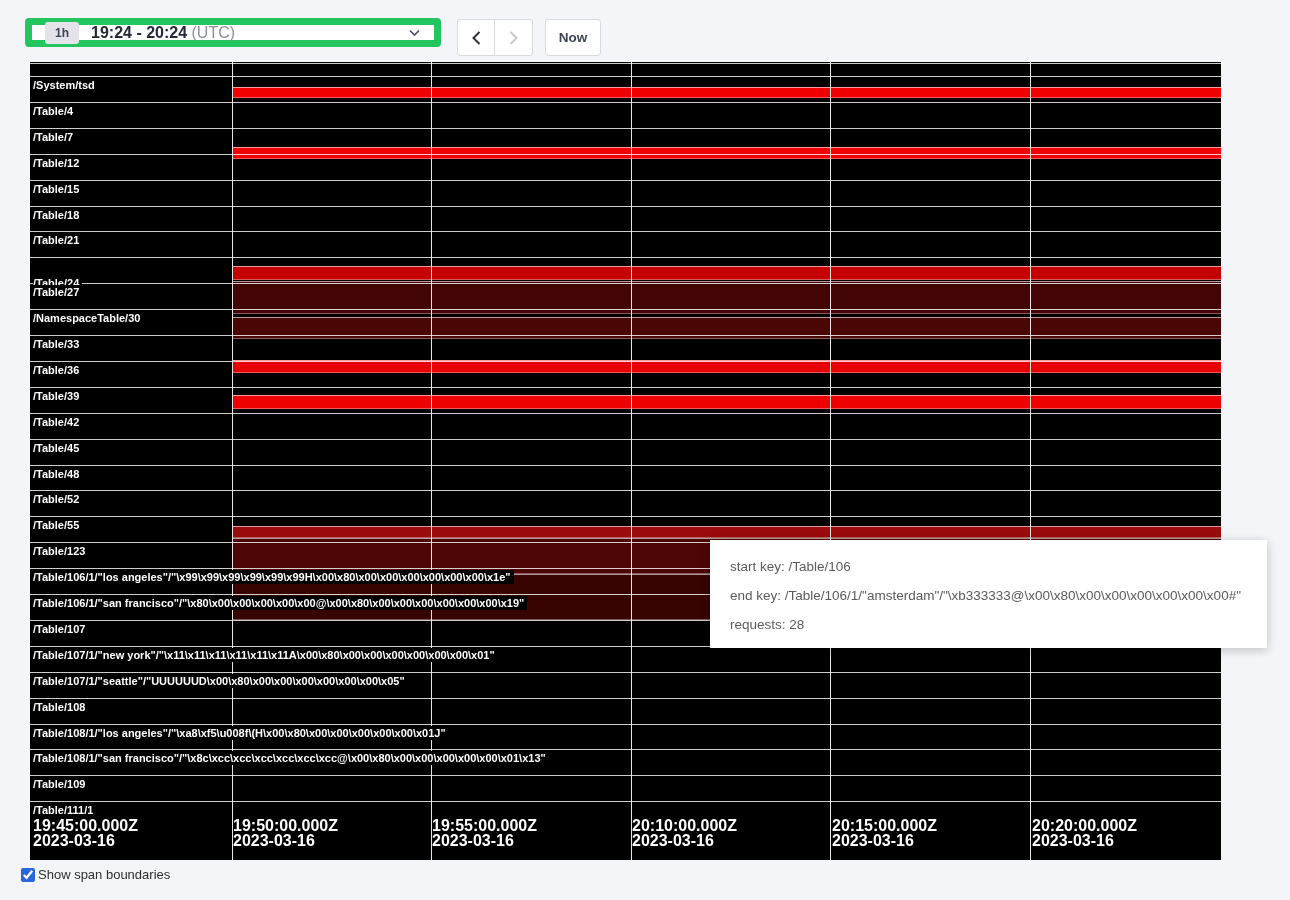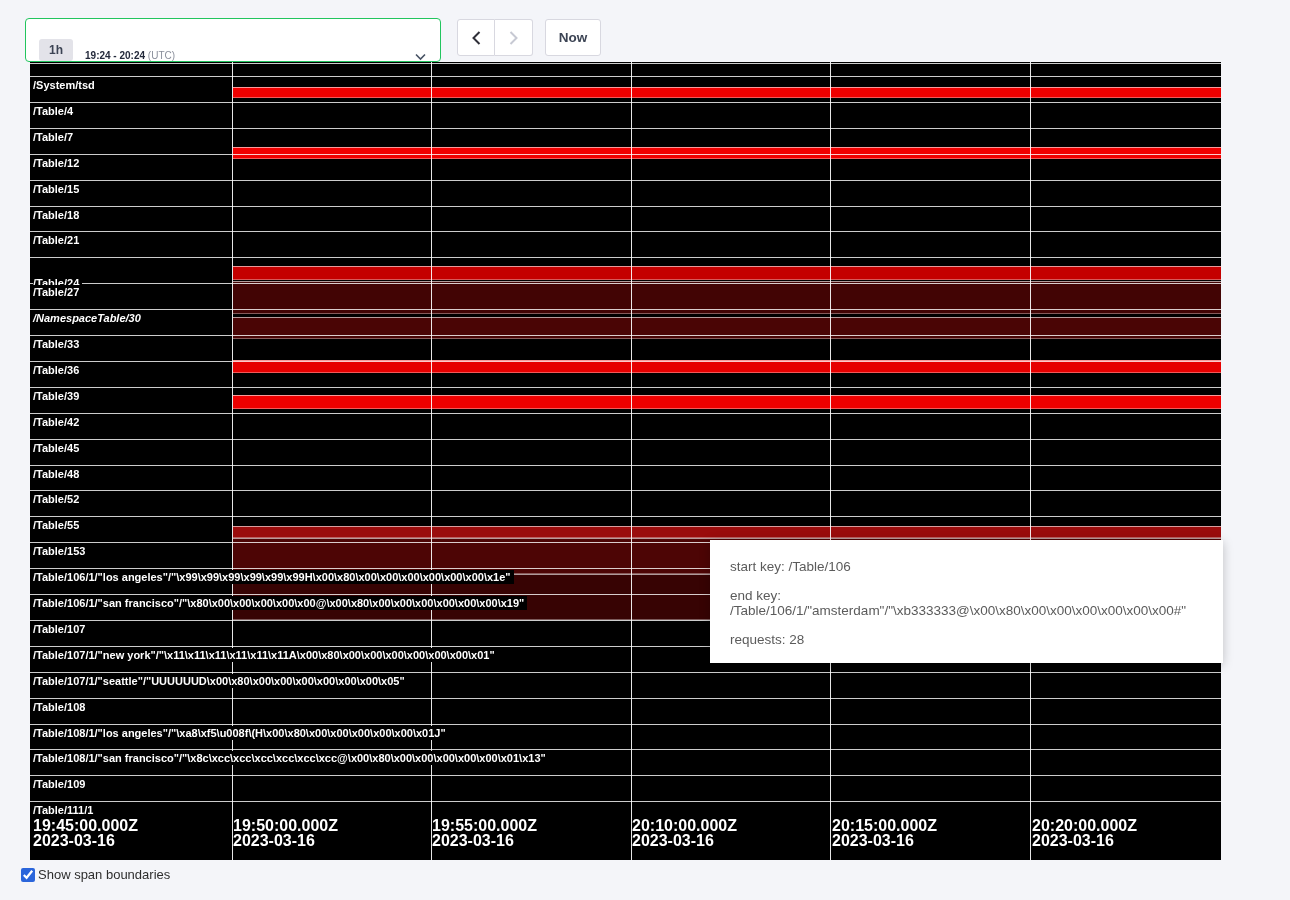--- a/index.html
+++ b/index.html
@@ -7,29 +7,29 @@
   body {
     background:#f4f5f9;
     font-family:"Liberation Sans", sans-serif;
     position:relative;
     overflow:hidden;
   }
 
   
   .toolbar { position:absolute; top:18px; left:25px; display:flex; align-items:flex-start; }
   .time-select {
-    width:416px; height:44px; background:#fff;
-    border:1px solid #22c55e; border-radius:4px;
-    display:flex; align-items:flex-end; padding:0 14px 0 13px; cursor:pointer;
+    width:416px; height:29px; background:#fff;
+    border:7px solid #22c55e; border-radius:4px;
+    display:flex; align-items:center; padding:0 14px 0 13px; cursor:pointer;
   }
   .chip {
     background:#e3e3e9; color:#3c4454; font-size:12px; font-weight:bold;
     padding:4px 10px; border-radius:3px; margin-right:12px;
   }
-  .range { font-size:10px; color:#23293a; font-weight:bold; }
+  .range { font-size:16px; color:#23293a; font-weight:bold; }
   .tz { color:#8a8f9b; font-weight:normal; }
   .chev { margin-left:auto; display:flex; align-items:center; }
 
   .pager { display:flex; height:37px; margin:1px 0 0 16px; }
   .pager button {
     width:38px; height:37px; background:#fff; border:1px solid #d8d8e0;
     display:flex; align-items:center; justify-content:center; cursor:pointer;
   }
   .pager button:first-child { border-radius:3px 0 0 3px; }
   .pager button:last-child  { border-radius:0 3px 3px 0; border-left:none; }
@@ -58,21 +58,21 @@
     background:#000; padding:1px 3px 1px 0; white-space:nowrap; line-height:12px;
     z-index:3;
   }
   .xtick {
     position:absolute; bottom:12px; color:#fff; font-size:16px; font-weight:bold;
     line-height:15px; white-space:nowrap; z-index:3;
   }
 
   
   .tooltip {
-    position:absolute; left:710px; top:540px; width:513px;
+    position:absolute; left:710px; top:540px; width:557px;
     background:#fff; box-shadow:0 2px 10px rgba(0,0,0,0.22);
     padding:9px 12px 2px 12px; z-index:10;
   }
   .tooltip .tline { font-size:13.5px; color:#5b5b5b; margin:10px 0 14px 8px; }
 
   
   .footer {
     position:absolute; left:21px; top:867px;
     display:flex; align-items:flex-end; font-size:13px; color:#2e2e2e; cursor:default;
   }
@@ -140,39 +140,39 @@
       <div class="rowlabel" style="top: 119.6px;">/Table/15</div>
       <div class="rowline" style="top: 143.5px;"></div>
       <div class="rowlabel" style="top: 145.5px;">/Table/18</div>
       <div class="rowline" style="top: 169.4px;"></div>
       <div class="rowlabel" style="top: 171.4px;">/Table/21</div>
       <div class="rowline" style="top: 195.3px;"></div>
       <div class="rowlabel" style="top: 197.3px; margin-top: 17px;">/Table/24</div>
       <div class="rowline" style="top: 221.2px;"></div>
       <div class="rowlabel" style="top: 223.2px;">/Table/27</div>
       <div class="rowline" style="top: 247.1px;"></div>
-      <div class="rowlabel" style="top: 249.1px; font-style: italic;">/NamespaceTable/30</div>
+      <div class="rowlabel" style="top: 249.1px;">/NamespaceTable/30</div>
       <div class="rowline" style="top: 273px;"></div>
       <div class="rowlabel" style="top: 275px;">/Table/33</div>
       <div class="rowline" style="top: 298.9px;"></div>
       <div class="rowlabel" style="top: 300.9px;">/Table/36</div>
       <div class="rowline" style="top: 324.8px;"></div>
       <div class="rowlabel" style="top: 326.8px;">/Table/39</div>
       <div class="rowline" style="top: 350.7px;"></div>
       <div class="rowlabel" style="top: 352.7px;">/Table/42</div>
       <div class="rowline" style="top: 376.6px;"></div>
       <div class="rowlabel" style="top: 378.6px;">/Table/45</div>
       <div class="rowline" style="top: 402.5px;"></div>
       <div class="rowlabel" style="top: 404.5px;">/Table/48</div>
       <div class="rowline" style="top: 428.4px;"></div>
       <div class="rowlabel" style="top: 430.4px;">/Table/52</div>
       <div class="rowline" style="top: 454.3px;"></div>
       <div class="rowlabel" style="top: 456.3px;">/Table/55</div>
       <div class="rowline" style="top: 480.2px;"></div>
-      <div class="rowlabel" style="top: 482.2px;">/Table/153</div>
+      <div class="rowlabel" style="top: 482.2px;">/Table/123</div>
       <div class="rowline" style="top: 506.1px;"></div>
       <div class="rowlabel" style="top: 508.1px;">/Table/106/1/"los angeles"/"\x99\x99\x99\x99\x99\x99H\x00\x80\x00\x00\x00\x00\x00\x00\x1e"</div>
       <div class="rowline" style="top: 532px;"></div>
       <div class="rowlabel" style="top: 534px;">/Table/106/1/"san francisco"/"\x80\x00\x00\x00\x00\x00@\x00\x80\x00\x00\x00\x00\x00\x00\x19"</div>
       <div class="rowline" style="top: 557.9px;"></div>
       <div class="rowlabel" style="top: 559.9px;">/Table/107</div>
       <div class="rowline" style="top: 583.8px;"></div>
       <div class="rowlabel" style="top: 585.8px;">/Table/107/1/"new york"/"\x11\x11\x11\x11\x11\x11A\x00\x80\x00\x00\x00\x00\x00\x00\x01"</div>
       <div class="rowline" style="top: 609.7px;"></div>
       <div class="rowlabel" style="top: 611.7px;">/Table/107/1/"seattle"/"UUUUUUD\x00\x80\x00\x00\x00\x00\x00\x00\x05"</div>

